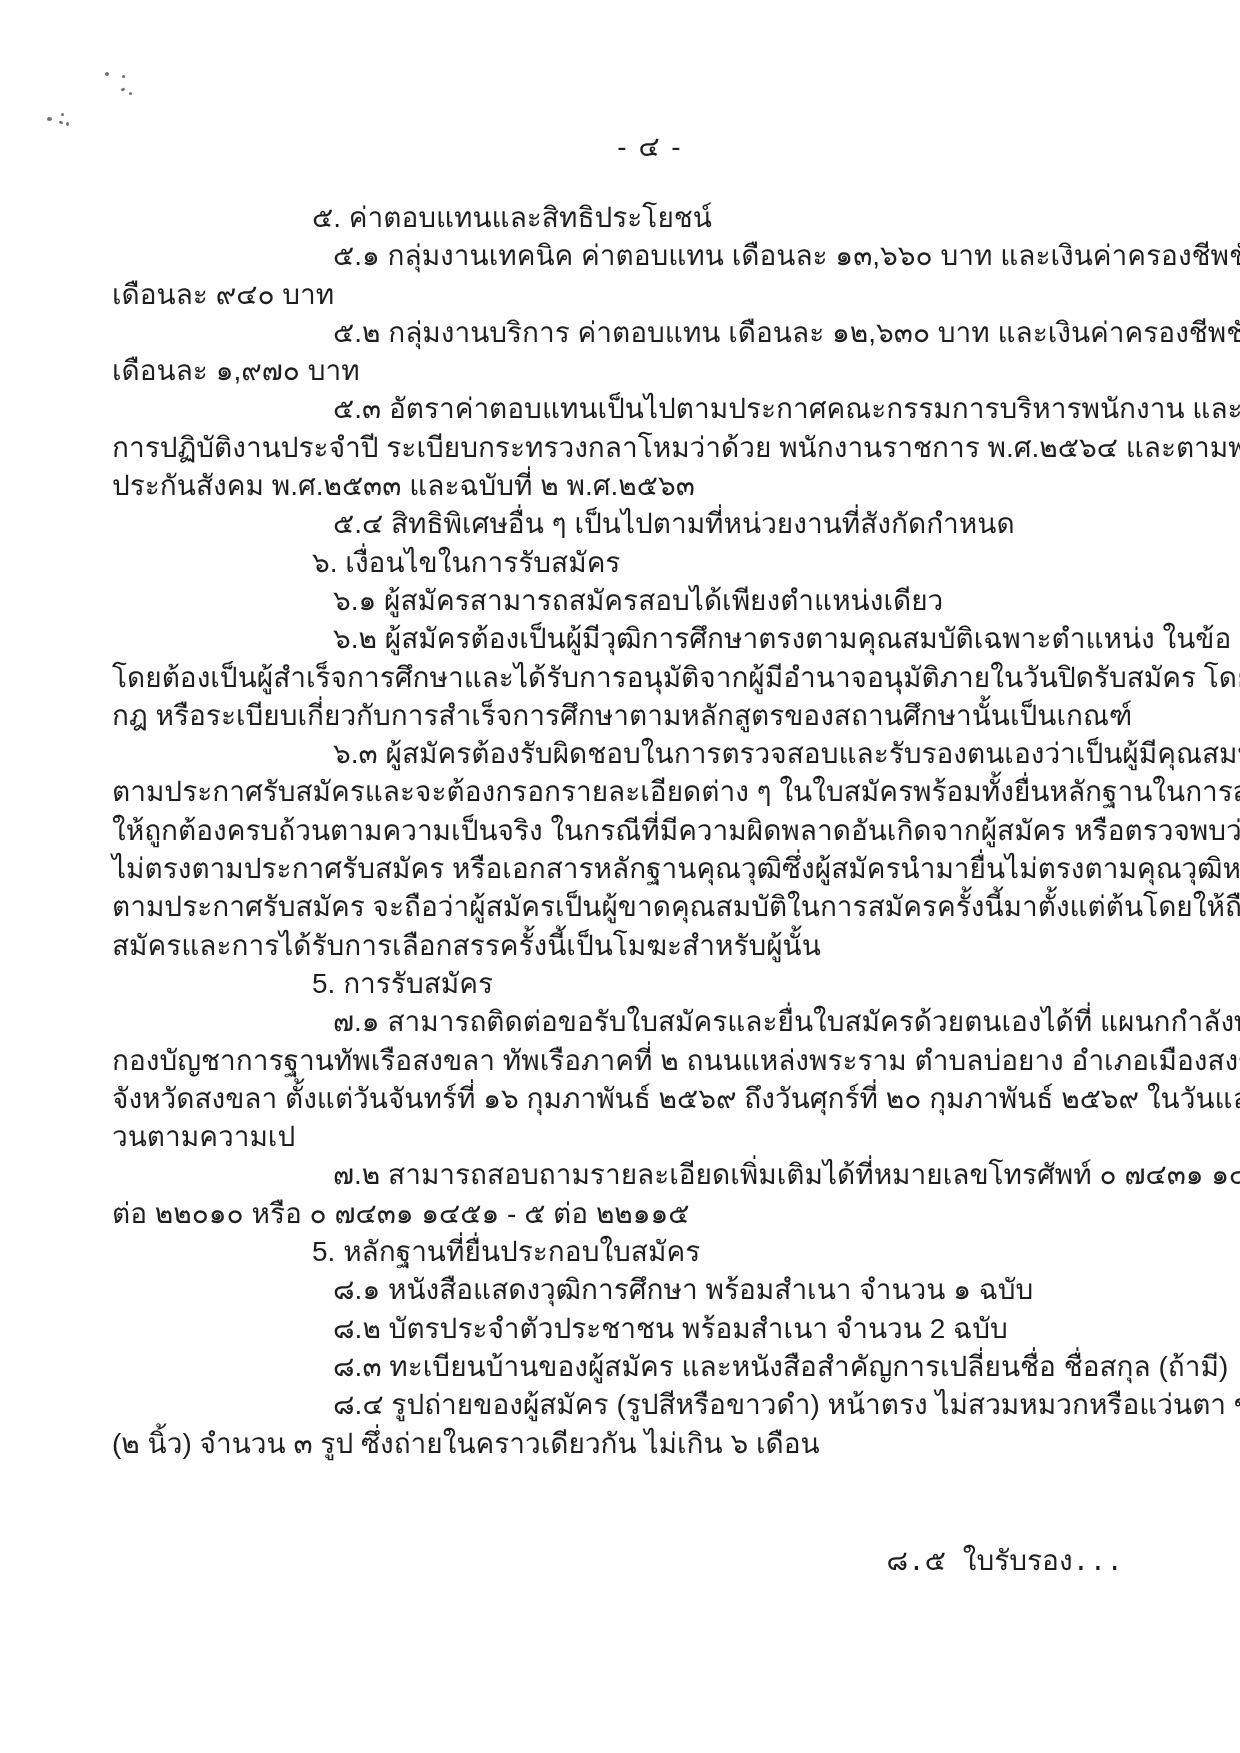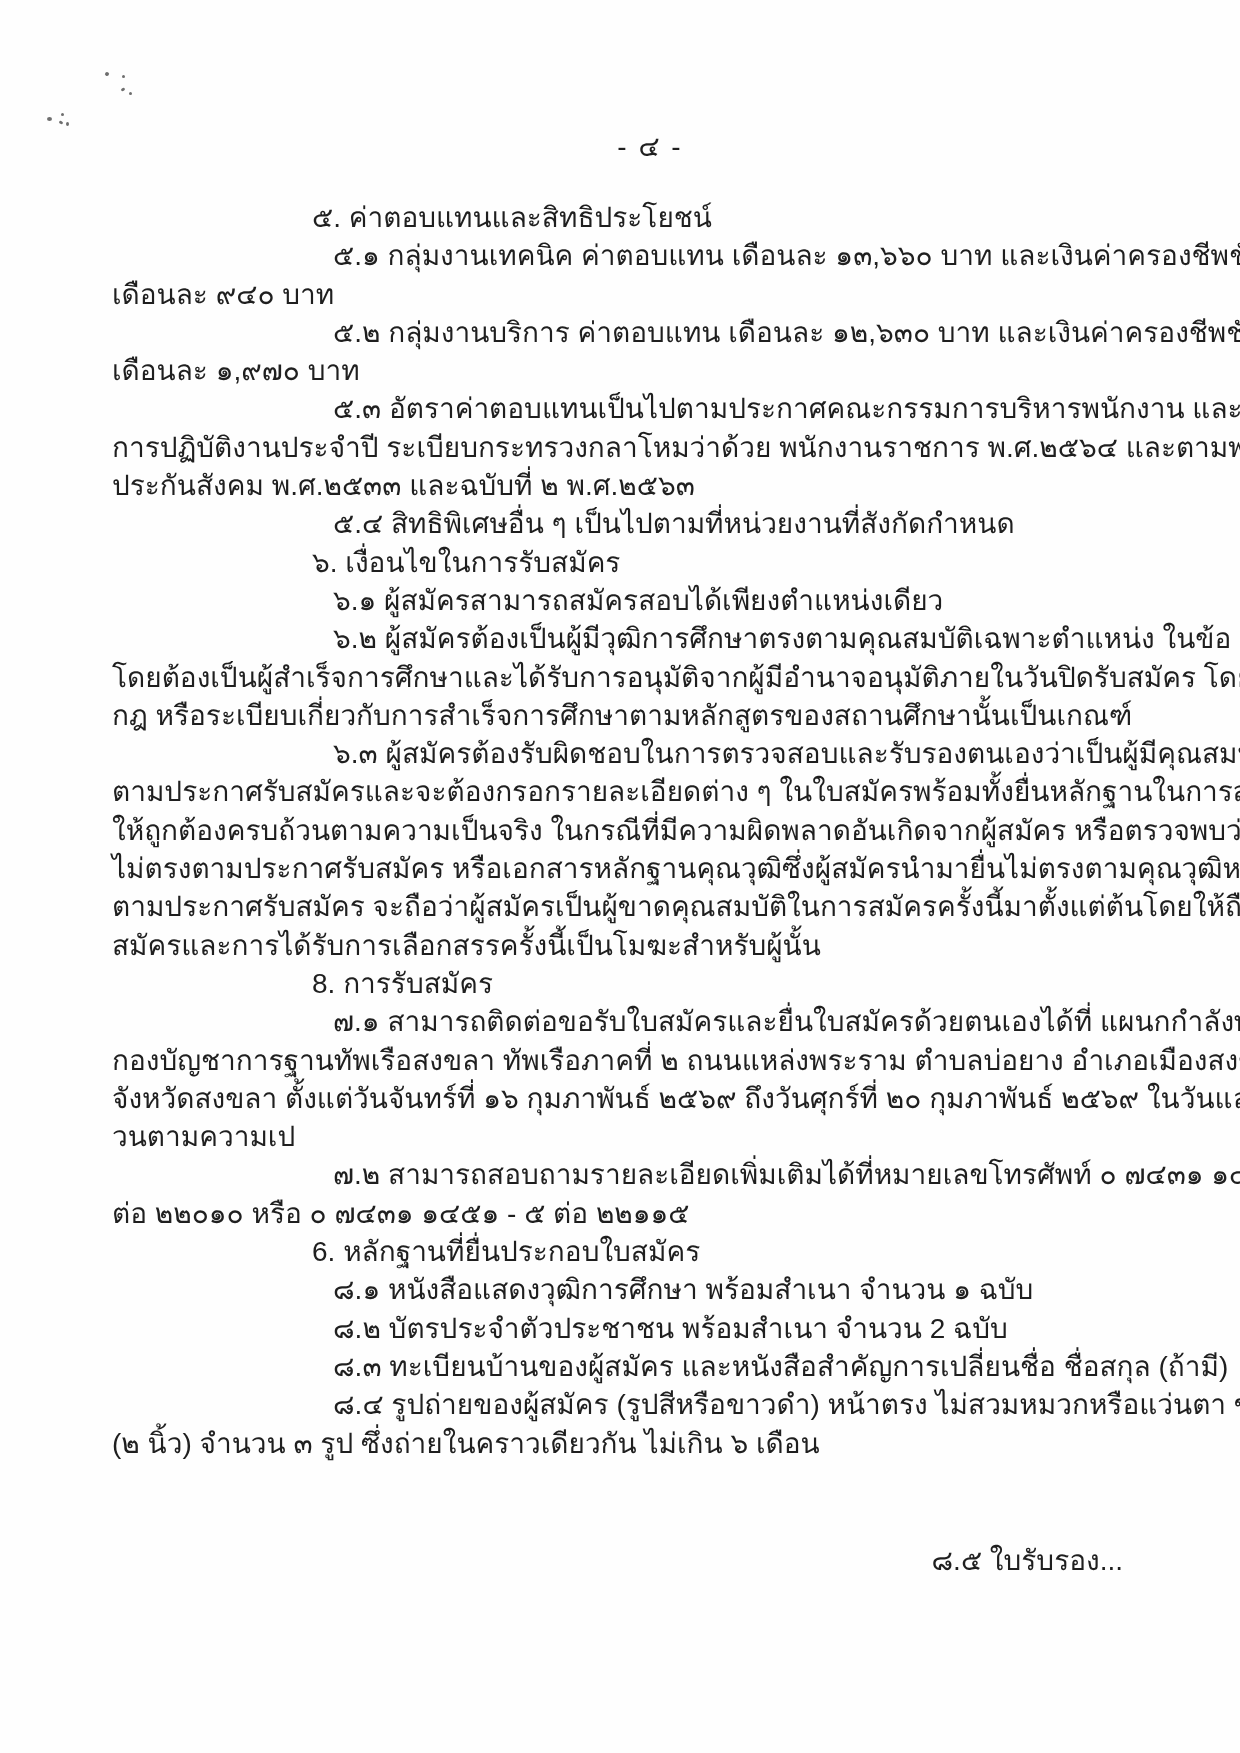--- a/index.html
+++ b/index.html
@@ -40,20 +40,21 @@
     height: 38.3px;
   }
   .ind-h { padding-left: 200px; }  
   .ind-s { padding-left: 221px; }  
   .catchword {
     position: absolute;
     top: 1538px;
     right: 117px;
     font-size: 28px;
     white-space: nowrap;
+    font-family: Liberation Mono, monospace;
   }
   .ink-speck {
     position: absolute;
     background: #4a4a4a;
     border-radius: 50%;
     opacity: 0.8;
   }
   .s1 { left:105px; top:72px;  width:4px; height:4px; transform: rotate(40deg); }
   .s2 { left:122px; top:75px;  width:3px; height:3px; }
   .s3 { left:121px; top:88px;  width:4px; height:3px; transform: rotate(-30deg); }
@@ -93,28 +94,28 @@
       <div class="line ind-s">๖.๑ ผู้สมัครสามารถสมัครสอบได้เพียงตำแหน่งเดียว</div>
       <div class="line ind-s">๖.๒ ผู้สมัครต้องเป็นผู้มีวุฒิการศึกษาตรงตามคุณสมบัติเฉพาะตำแหน่ง ในข้อ ๔</div>
       <div class="line">โดยต้องเป็นผู้สำเร็จการศึกษาและได้รับการอนุมัติจากผู้มีอำนาจอนุมัติภายในวันปิดรับสมัคร โดยตามกฎหมาย</div>
       <div class="line">กฎ หรือระเบียบเกี่ยวกับการสำเร็จการศึกษาตามหลักสูตรของสถานศึกษานั้นเป็นเกณฑ์</div>
       <div class="line ind-s">๖.๓ ผู้สมัครต้องรับผิดชอบในการตรวจสอบและรับรองตนเองว่าเป็นผู้มีคุณสมบัติตรง</div>
       <div class="line">ตามประกาศรับสมัครและจะต้องกรอกรายละเอียดต่าง ๆ ในใบสมัครพร้อมทั้งยื่นหลักฐานในการสมัคร</div>
       <div class="line">ให้ถูกต้องครบถ้วนตามความเป็นจริง ในกรณีที่มีความผิดพลาดอันเกิดจากผู้สมัคร หรือตรวจพบว่าคุณสมบัติ</div>
       <div class="line">ไม่ตรงตามประกาศรับสมัคร หรือเอกสารหลักฐานคุณวุฒิซึ่งผู้สมัครนำมายื่นไม่ตรงตามคุณวุฒิหรือไม่เป็นไป</div>
       <div class="line">ตามประกาศรับสมัคร จะถือว่าผู้สมัครเป็นผู้ขาดคุณสมบัติในการสมัครครั้งนี้มาตั้งแต่ต้นโดยให้ถือว่าการรับ</div>
       <div class="line">สมัครและการได้รับการเลือกสรรครั้งนี้เป็นโมฆะสำหรับผู้นั้น</div>
-      <div class="line ind-h">8. การรับสมัคร</div>
+      <div class="line ind-h">5. การรับสมัคร</div>
       <div class="line ind-s">๗.๑ สามารถติดต่อขอรับใบสมัครและยื่นใบสมัครด้วยตนเองได้ที่ แผนกกำลังพล</div>
       <div class="line">กองบัญชาการฐานทัพเรือสงขลา ทัพเรือภาคที่ ๒ ถนนแหล่งพระราม ตำบลบ่อยาง อำเภอเมืองสงขลา</div>
       <div class="line">จังหวัดสงขลา ตั้งแต่วันจันทร์ที่ ๑๖ กุมภาพันธ์ ๒๕๖๙ ถึงวันศุกร์ที่ ๒๐ กุมภาพันธ์ ๒๕๖๙ ในวันและ</div>
       <div class="line">วนตามความเป</div>
       <div class="line ind-s">๗.๒ สามารถสอบถามรายละเอียดเพิ่มเติมได้ที่หมายเลขโทรศัพท์ ๐ ๗๔๓๑ ๑๔๕๑ – ๕</div>
       <div class="line">ต่อ ๒๒๐๑๐ หรือ ๐ ๗๔๓๑ ๑๔๕๑ - ๕ ต่อ ๒๒๑๑๕</div>
-      <div class="line ind-h">6. หลักฐานที่ยื่นประกอบใบสมัคร</div>
+      <div class="line ind-h">5. หลักฐานที่ยื่นประกอบใบสมัคร</div>
       <div class="line ind-s">๘.๑ หนังสือแสดงวุฒิการศึกษา พร้อมสำเนา จำนวน ๑ ฉบับ</div>
       <div class="line ind-s">๘.๒ บัตรประจำตัวประชาชน พร้อมสำเนา จำนวน 2 ฉบับ</div>
       <div class="line ind-s">๘.๓ ทะเบียนบ้านของผู้สมัคร และหนังสือสำคัญการเปลี่ยนชื่อ ชื่อสกุล (ถ้ามี)</div>
       <div class="line ind-s">๘.๔ รูปถ่ายของผู้สมัคร (รูปสีหรือขาวดำ) หน้าตรง ไม่สวมหมวกหรือแว่นตา ขนาด ๔ x ๖ ซม.</div>
       <div class="line">(๒ นิ้ว) จำนวน ๓ รูป ซึ่งถ่ายในคราวเดียวกัน ไม่เกิน ๖ เดือน</div>
     </div>
 
   <div class="catchword">๘.๕ ใบรับรอง...</div>
 </div>
 

